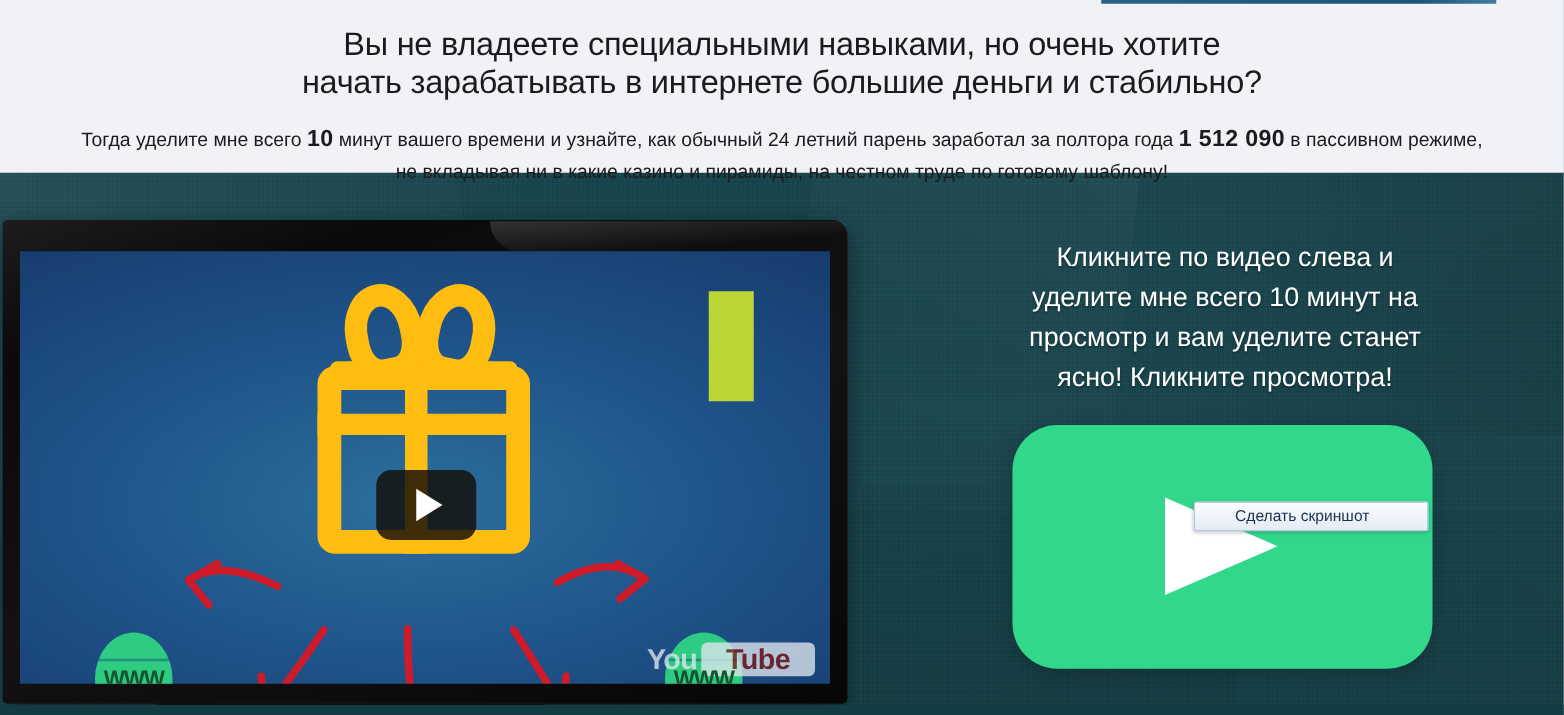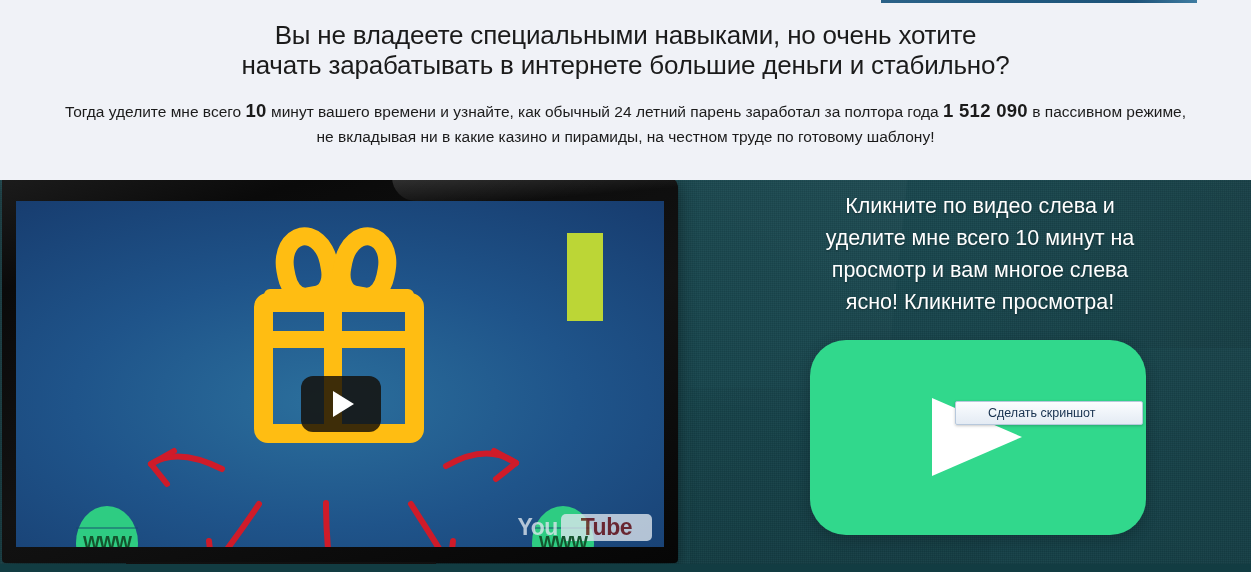--- a/index.html
+++ b/index.html
@@ -16,21 +16,21 @@
 
   
   .chrome-strip {
     position: absolute; left: 881px; top: 0; width: 316px; height: 3px;
     background: linear-gradient(to right, #2b6288 0%, #215a80 40%, #1d5379 80%, #3f7ca1 100%);
     z-index: 40;
   }
 
   
   .header {
-    position: absolute; left: 0; top: 0; width: 1251px; height: 180px;
+    position: absolute; left: 0; top: 0; width: 1251px; height: 138px;
     background: #f0f2f7;
     z-index: 10;
   }
   .headline {
     width: 1251px;
     text-align: center;
     color: #1b1b1b;
     font-family: "Liberation Sans Narrow", "Liberation Sans", sans-serif;
     font-size: 26px;
     font-weight: 400;
@@ -327,21 +327,21 @@
           </div>
 
         </div>
       </div>
       <div class="tv-stand"></div>
     </div>
 
     <div class="right-copy">
       <span class="rc-line">Кликните по видео слева и</span>
       <span class="rc-line">уделите мне всего 10 минут на</span>
-      <span class="rc-line">просмотр и вам многое слева</span>
+      <span class="rc-line">просмотр и вам уделите станет</span>
       <span class="rc-line">ясно! Кликните просмотра!</span>
     </div>
 
     <div class="green-btn">
       <div class="tri"></div>
     </div>
 
   </div>
 
   <div class="bottom-edge"></div>

